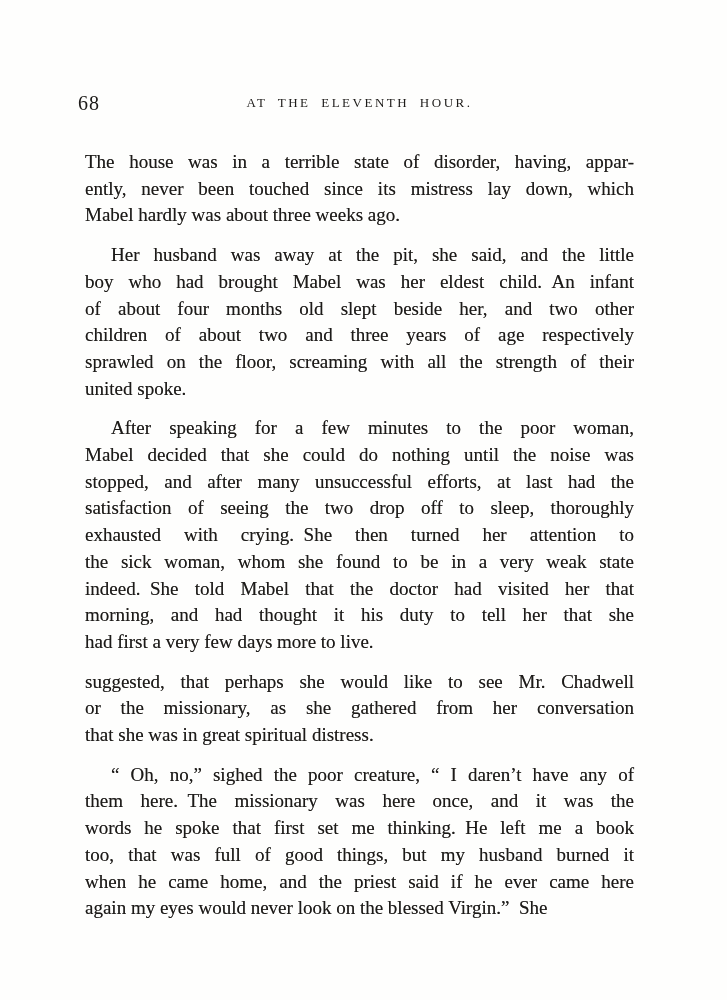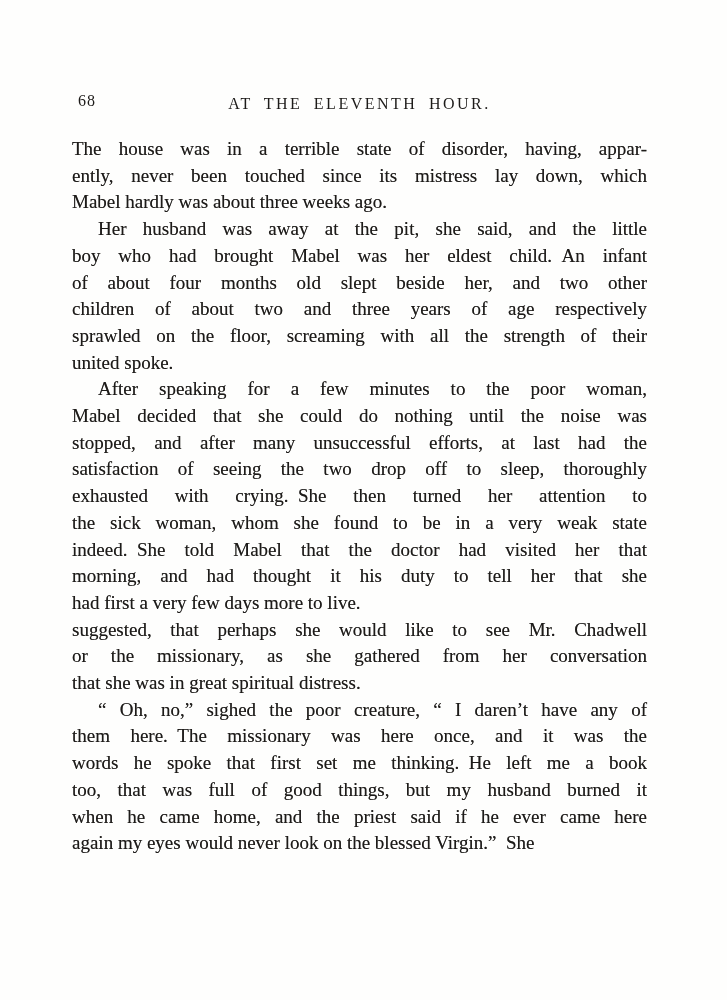--- a/index.html
+++ b/index.html
@@ -20,42 +20,42 @@
     position: absolute;
     top: 92px;
     left: 72px;
     width: 575px;
     height: 24px;
   }
   .page-number {
     position: absolute;
     left: 6px;
     top: 0;
-    font-size: 16px;
+    font-size: 20px;
     letter-spacing: 1px;
   }
   .running-header {
     display: block;
     text-align: center;
-    font-size: 16px;
+    font-size: 13px;
     letter-spacing: 2.5px;
     word-spacing: 5px;
     padding-top: 3px;
     font-weight: 400;
   }
   .page-body {
     position: absolute;
     top: 136px;
     left: 72px;
     width: 575px;
     font-size: 19px;
     line-height: 26.7px;
     text-shadow: 0 0 0.5px rgba(20,18,16,0.55);
   }
-  .para { margin: 0; }
+  .para { margin: 13px; }
   .line {
     text-align: justify;
     text-align-last: justify;
     white-space: normal;
   }
   .line.last {
     text-align-last: left;
   }
   .line.indent {
     text-indent: 26px;

